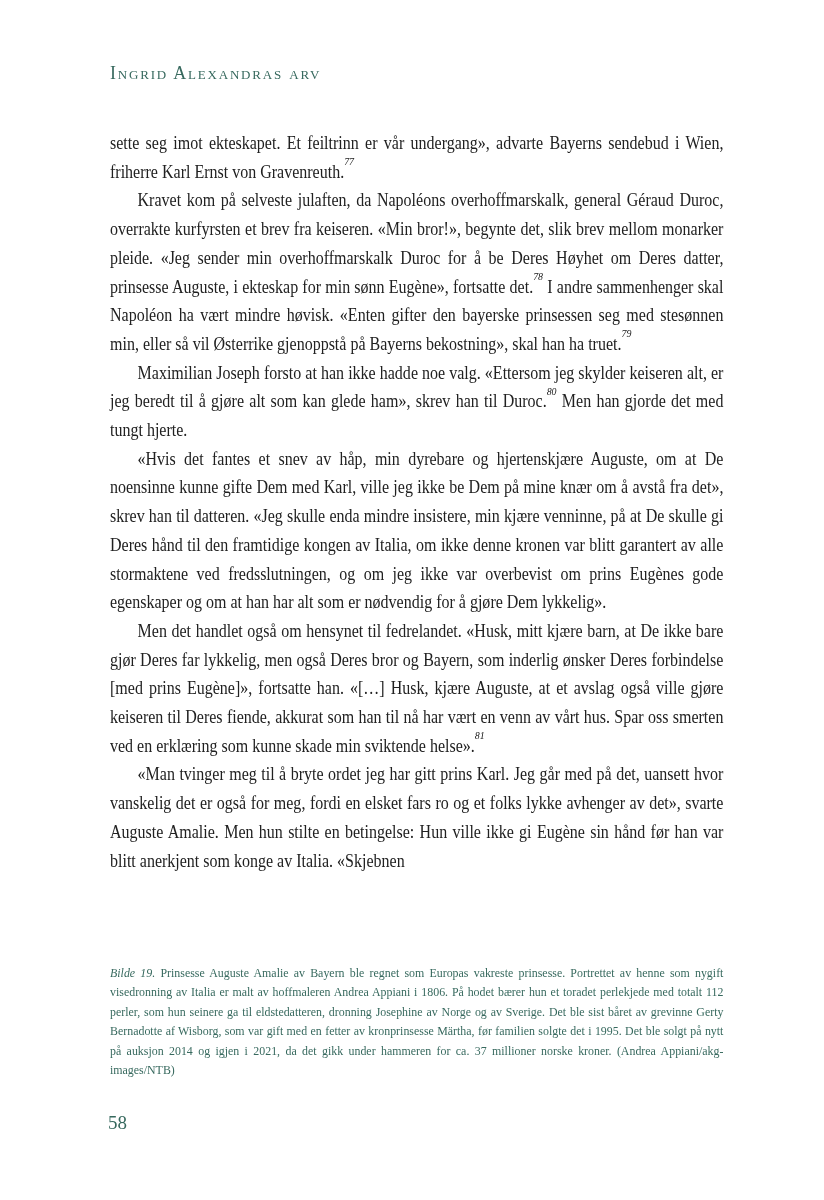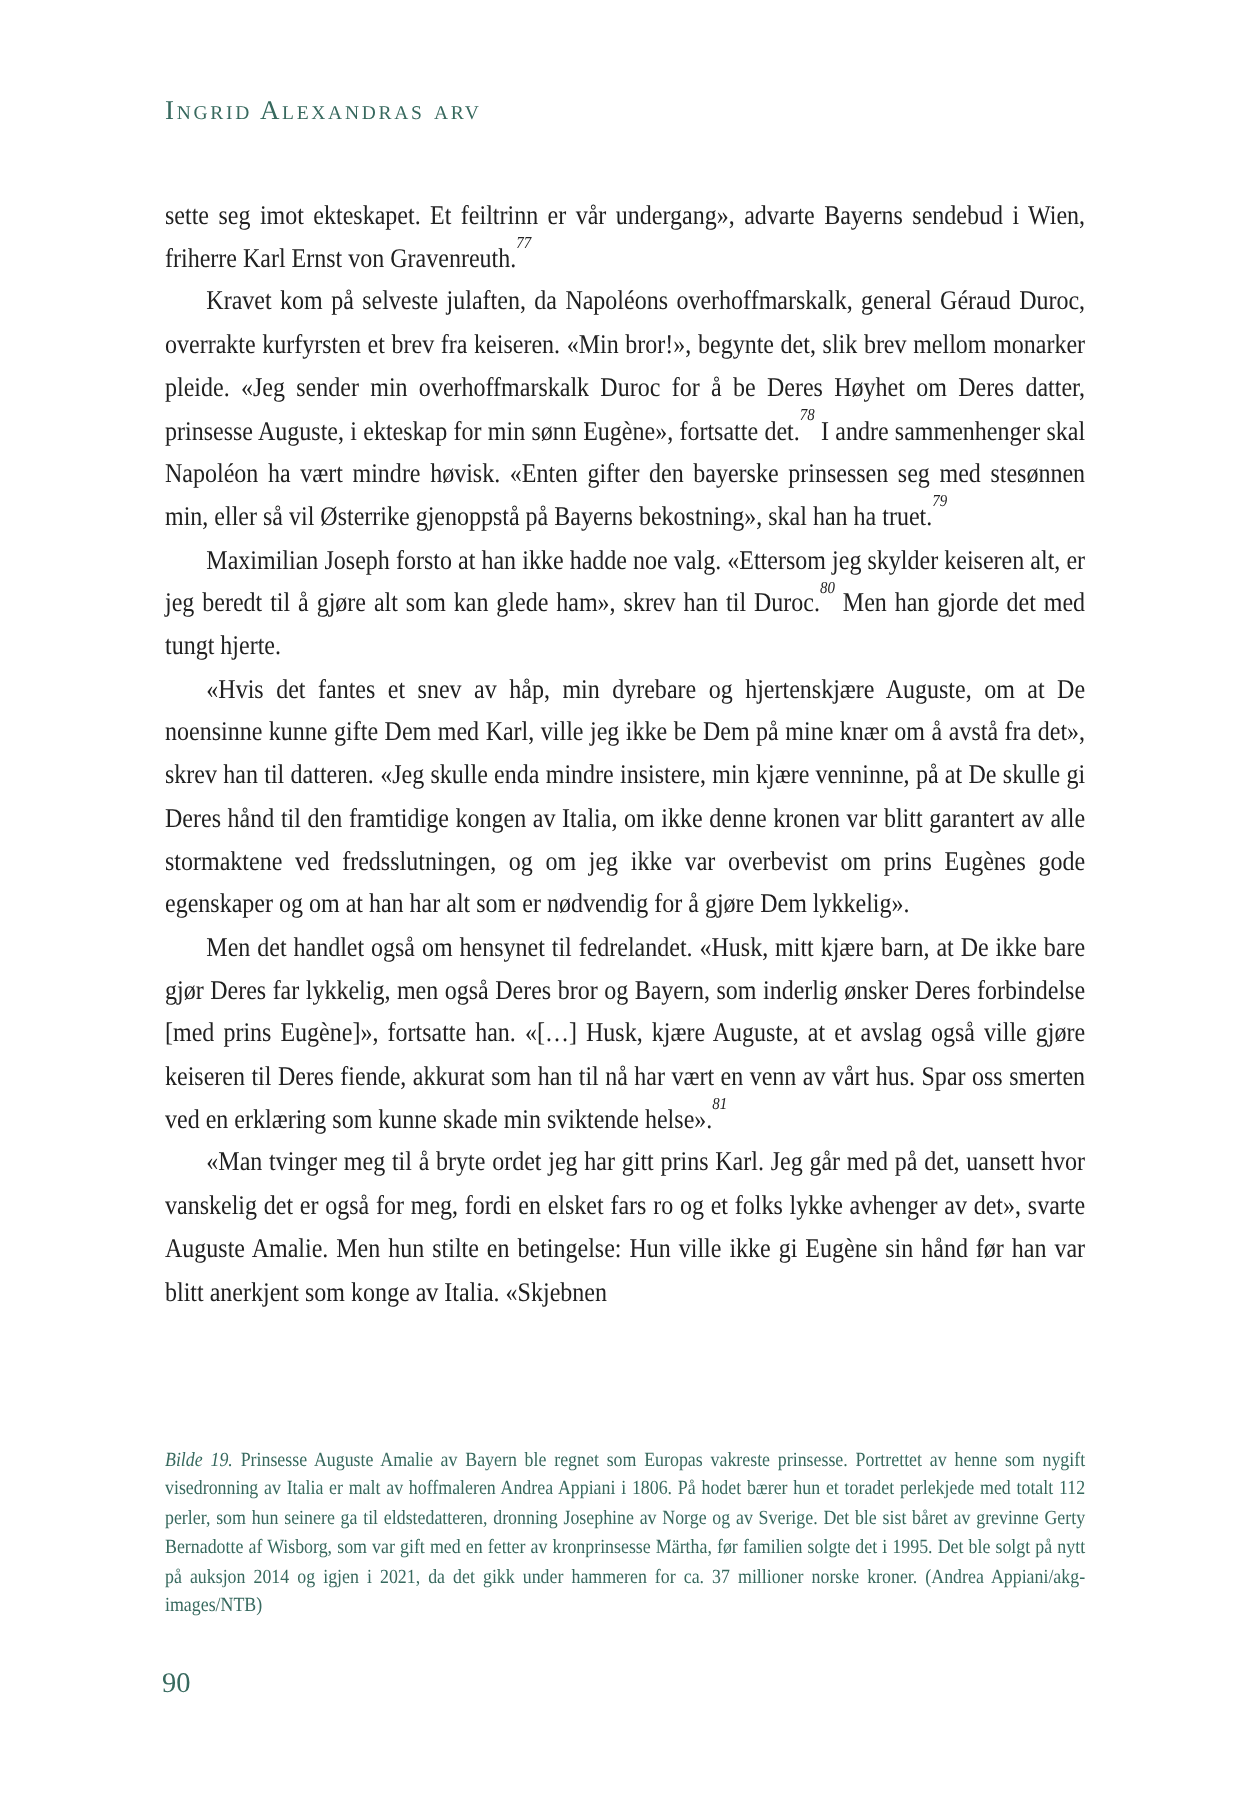--- a/index.html
+++ b/index.html
@@ -82,15 +82,15 @@
       <p class="indent">«Hvis det fantes et snev av håp, min dyrebare og hjertenskjære Auguste, om at De noensinne kunne gifte Dem med Karl, ville jeg ikke be Dem på mine knær om å avstå fra det», skrev han til datteren. «Jeg skulle enda mindre insistere, min kjære venninne, på at De skulle gi Deres hånd til den framtidige kongen av Italia, om ikke denne kronen var blitt garantert av alle stormaktene ved fredsslutningen, og om jeg ikke var overbevist om prins Eugènes gode egenskaper og om at han har alt som er nødvendig for å gjøre Dem lykkelig».</p>
       <p class="indent">Men det handlet også om hensynet til fedrelandet. «Husk, mitt kjære barn, at De ikke bare gjør Deres far lykkelig, men også Deres bror og Bayern, som inderlig ønsker Deres forbindelse [med prins Eugène]», fortsatte han. «[…] Husk, kjære Auguste, at et avslag også ville gjøre keiseren til Deres fiende, akkurat som han til nå har vært en venn av vårt hus. Spar oss smerten ved en erklæring som kunne skade min sviktende helse».<sup class="footnote">81</sup></p>
       <p class="indent">«Man tvinger meg til å bryte ordet jeg har gitt prins Karl. Jeg går med på det, uansett hvor vanskelig det er også for meg, fordi en elsket fars ro og et folks lykke avhenger av det», svarte Auguste Amalie. Men hun stilte en betingelse: Hun ville ikke gi Eugène sin hånd før han var blitt anerkjent som konge av Italia. «Skjebnen</p>
     </div>
 
   <div class="caption-block">
     <span class="caption-label">Bilde 19.</span>
     <span class="caption-text">Prinsesse Auguste Amalie av Bayern ble regnet som Europas vakreste prinsesse. Portrettet av henne som nygift visedronning av Italia er malt av hoffmaleren Andrea Appiani i 1806. På hodet bærer hun et toradet perlekjede med totalt 112 perler, som hun seinere ga til eldstedatteren, dronning Josephine av Norge og av Sverige. Det ble sist båret av grevinne Gerty Bernadotte af Wisborg, som var gift med en fetter av kronprinsesse Märtha, før familien solgte det i 1995. Det ble solgt på nytt på auksjon 2014 og igjen i 2021, da det gikk under hammeren for ca. 37 millioner norske kroner. (Andrea Appiani/akg-images/NTB)</span>
   </div>
 
-  <div class="page-number">90</div>
+  <div class="page-number">58</div>
 
 </div>
 
 </body></html>

